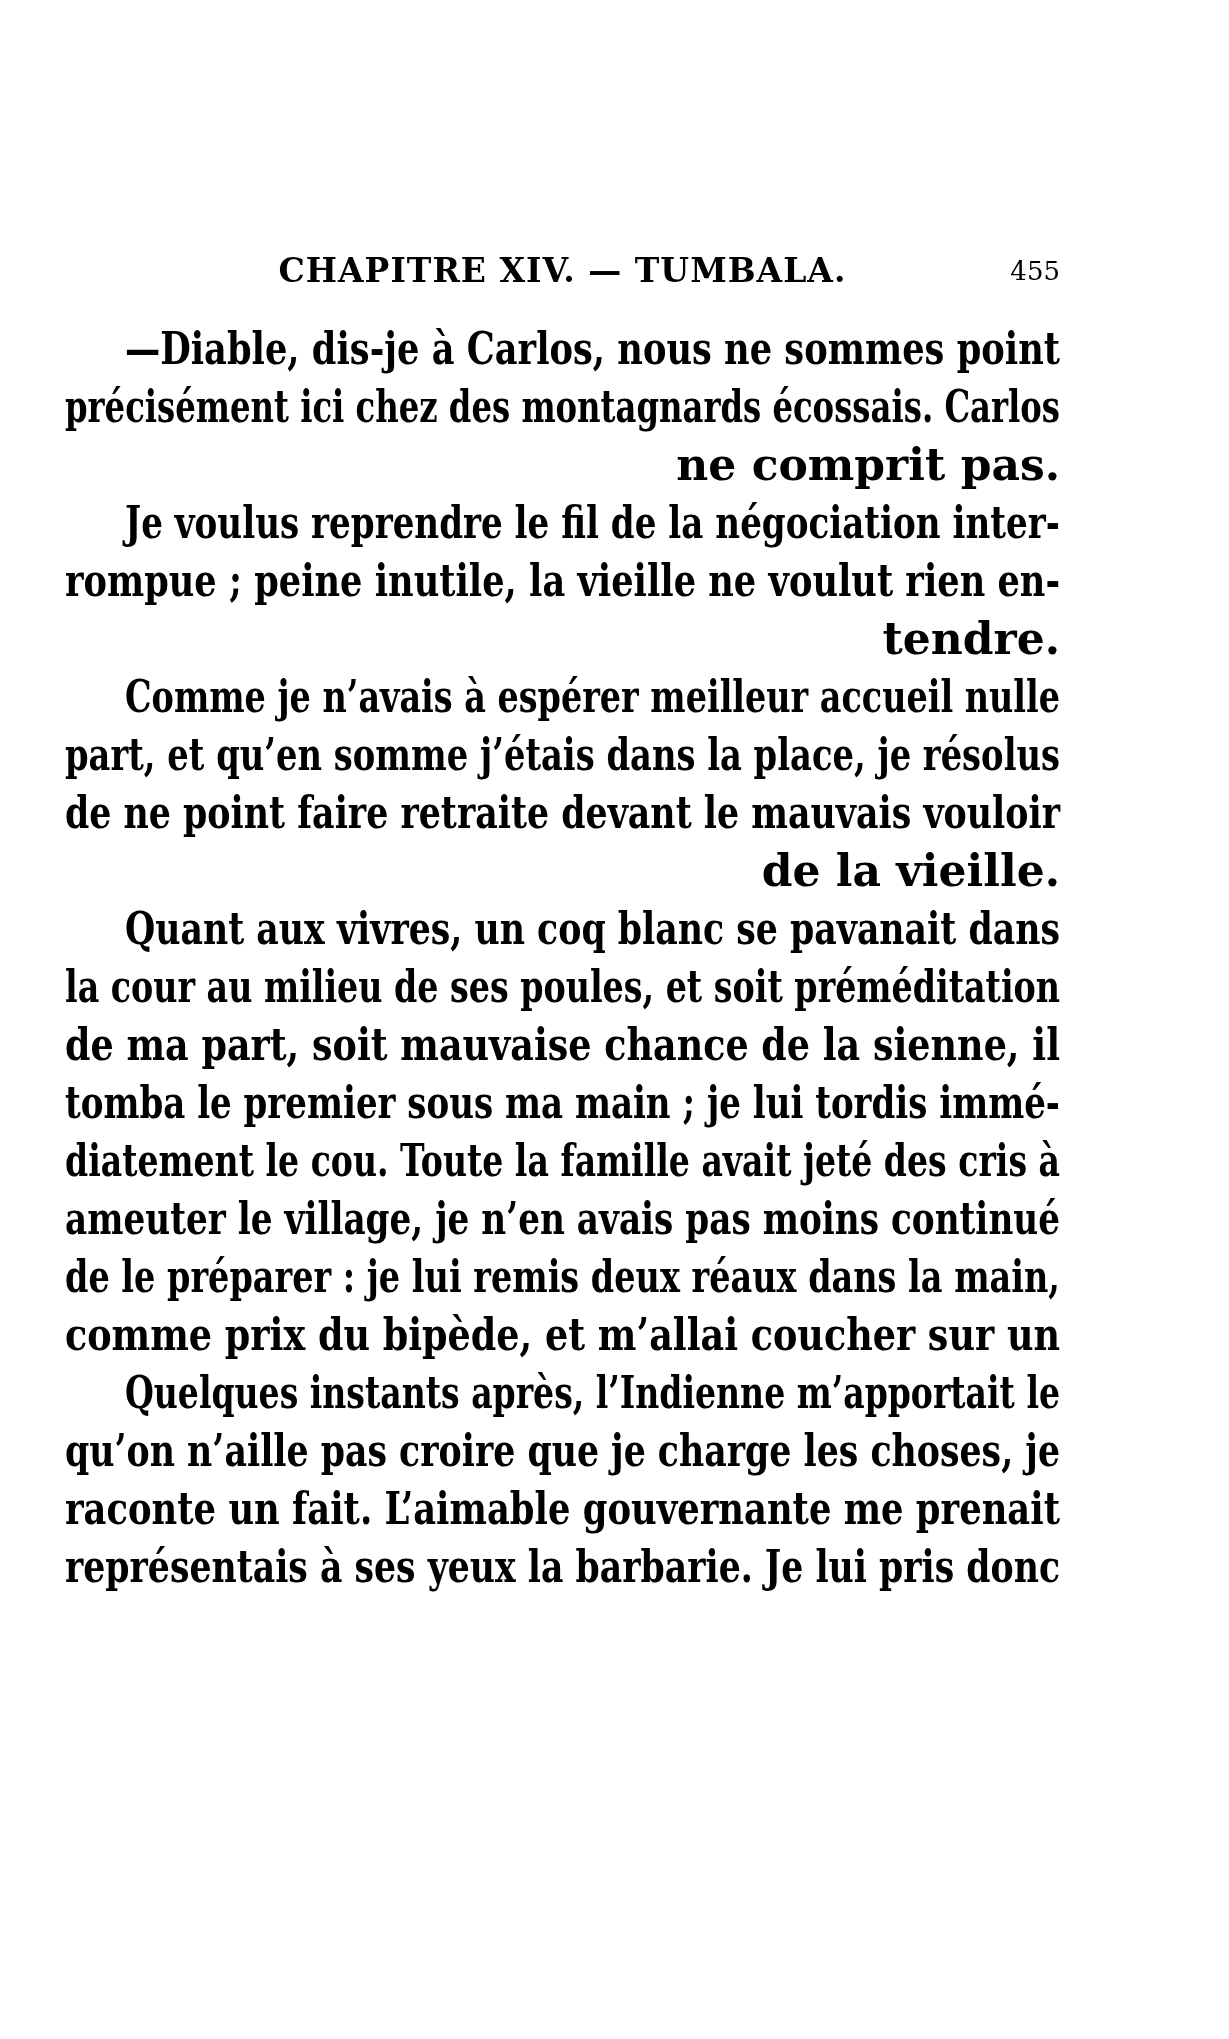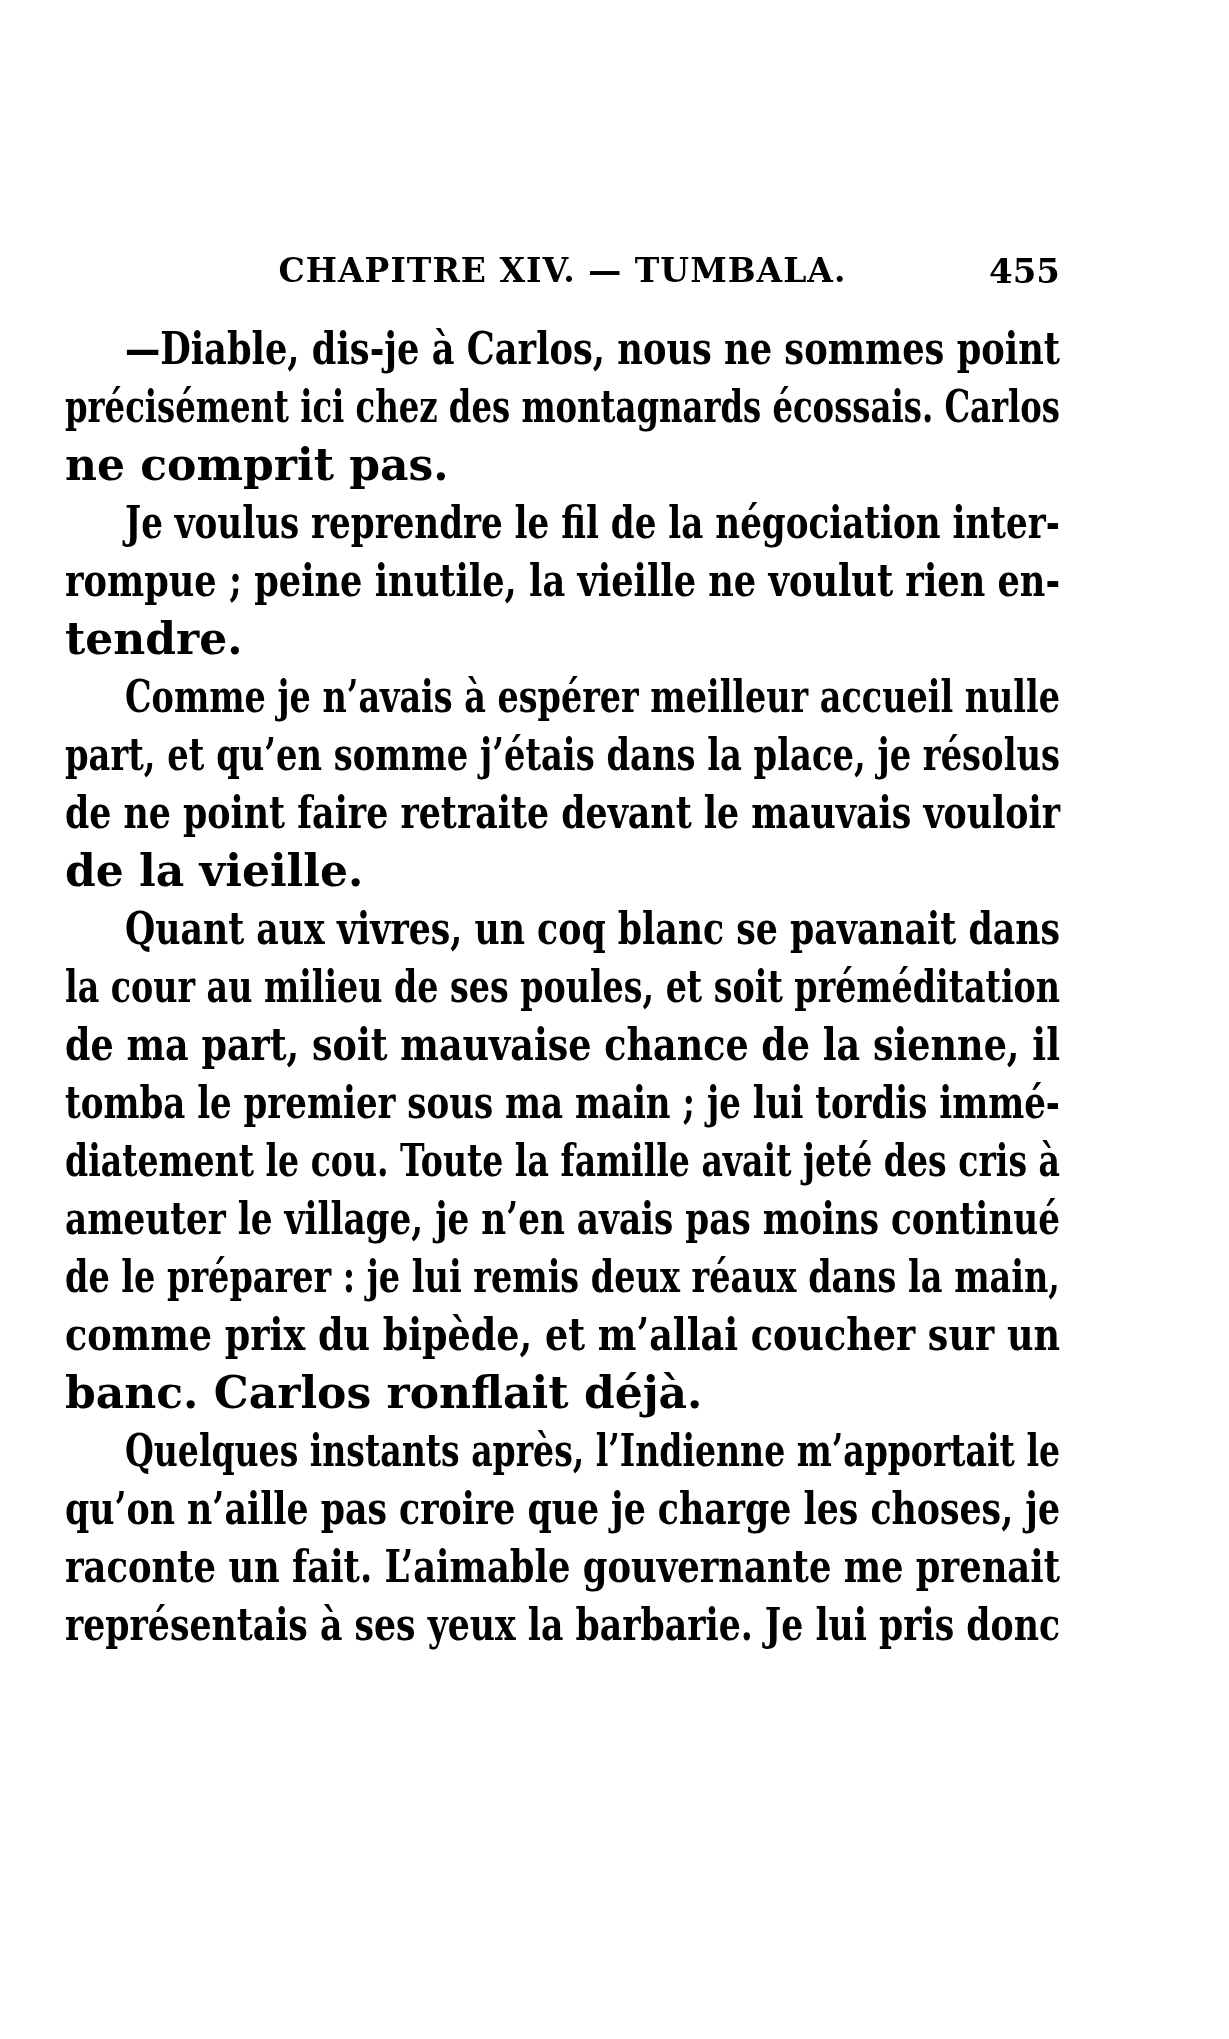--- a/index.html
+++ b/index.html
@@ -29,30 +29,31 @@
     font-size: 33px;
     font-weight: 700;
     letter-spacing: 1px;
     line-height: 42px;
     white-space: nowrap;
   }
   .pagenum {
     position: absolute;
     right: 0;
     top: 0;
-    font-size: 34px;
-    font-weight: 700;
+    font-size: 26px;
+    font-weight: 400;
     line-height: 42px;
   }
   
   .bodytext {
     position: absolute;
     top: 320px;
     left: 65px;
     width: 995px;
+    text-align: right;
   }
   .para { margin: 0; padding: 0; }
   .line {
     height: 58px;
     overflow: visible;
     white-space: nowrap;
   }
   .line .lt {
     display: inline-block;
     white-space: nowrap;
@@ -99,21 +100,20 @@
       <div class="line"><span class="lt" style="transform: scaleX(0.756393);">la cour au milieu de ses poules, et soit préméditation</span></div>
       <div class="line"><span class="lt" style="transform: scaleX(0.829285);">de ma part, soit mauvaise chance de la sienne, il</span></div>
       <div class="line"><span class="lt" style="transform: scaleX(0.773548);">tomba le premier sous ma main ; je lui tordis immé-</span></div>
       <div class="line"><span class="lt" style="transform: scaleX(0.752319);">diatement le cou. Toute la famille avait jeté des cris à</span></div>
       <div class="line"><span class="lt" style="transform: scaleX(0.778579);">ameuter le village, je n’en avais pas moins continué</span></div>
     </div>
 
     <div class="para">
       <div class="line"><span class="lt" style="transform: scaleX(0.76094);">de le préparer : je lui remis deux réaux dans la main,</span></div>
       <div class="line"><span class="lt" style="transform: scaleX(0.829761);">comme prix du bipède, et m’allai coucher sur un</span></div>
-      <div class="line short"><span class="lt">banc. Carlos ronflait déjà.</span></div>
     </div>
 
     <div class="para">
       <div class="line indent"><span class="lt" style="transform: scaleX(0.751504);">Quelques instants après, l’Indienne m’apportait le</span></div>
       <div class="line"><span class="lt" style="transform: scaleX(0.789193);">qu’on n’aille pas croire que je charge les choses, je</span></div>
       <div class="line"><span class="lt" style="transform: scaleX(0.803077);">raconte un fait. L’aimable gouvernante me prenait</span></div>
       <div class="line"><span class="lt" style="transform: scaleX(0.788041);">représentais à ses yeux la barbarie. Je lui pris donc</span></div>
     </div>
 
   </div>

